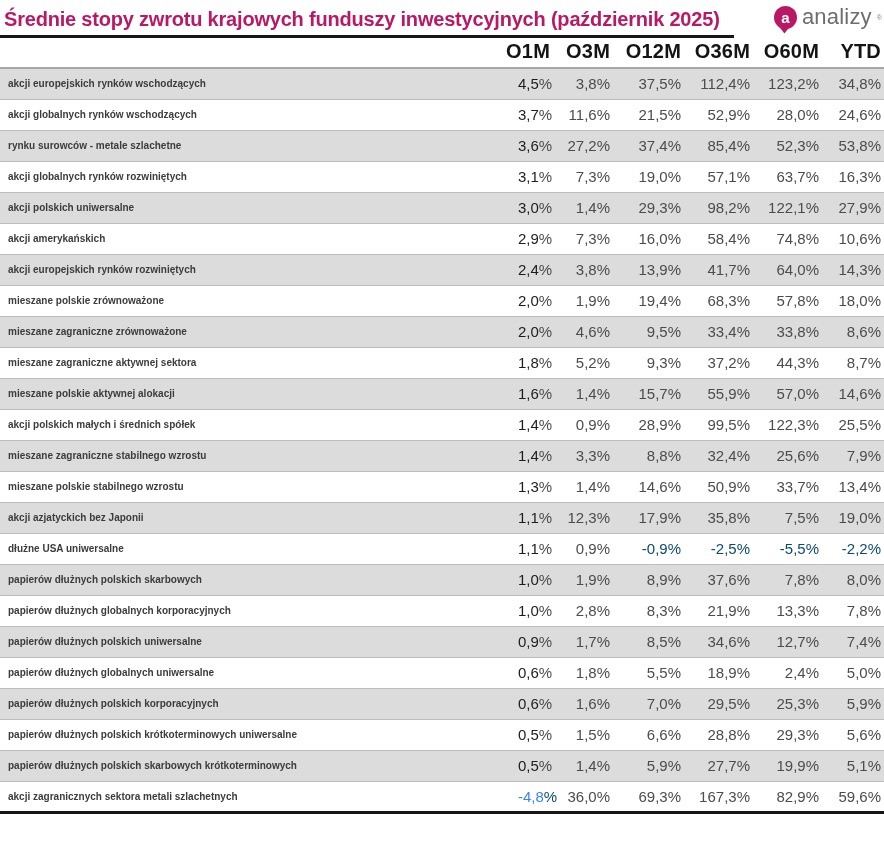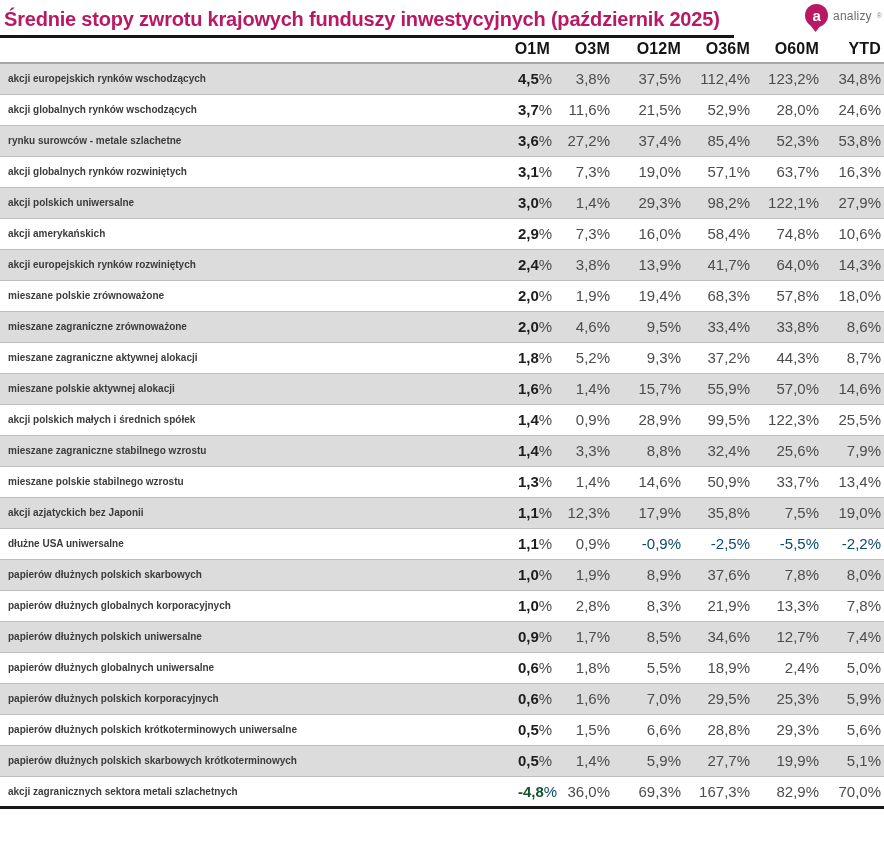--- a/index.html
+++ b/index.html
@@ -21,49 +21,49 @@
     position:relative; width:23px; height:23px; border-radius:50%;
     background:#b91964; color:#fff; font-weight:700; font-size:15px;
     display:flex; align-items:center; justify-content:center;
   }
   .logo-mark::after{
     content:""; position:absolute; left:5px; bottom:-5px;
     width:11px; height:7px; background:#b91964;
     clip-path:polygon(0 0,100% 0,50% 100%);
     border-radius:1px;
   }
-  .logo-text{font-size:12px; color:#6d6d6d; letter-spacing:0.2px;}
+  .logo-text{font-size:22px; color:#6d6d6d; letter-spacing:0.2px;}
   .logo sup{font-size:7px; color:#8a8a8a; vertical-align:super;}
 
   
   table{width:884px; border-collapse:collapse; table-layout:fixed;}
   col.c-name{width:489px;}
   col.c1{width:64px;} col.c2{width:60px;} col.c3{width:71px;}
   col.c4{width:69px;} col.c5{width:69px;} col.c6{width:62px;}
   thead th{
     text-align:right; font-weight:700; color:#141414;
-    font-size:16px; padding:2px 3px 4px 0; height:16px;
+    font-size:20px; padding:2px 3px 4px 0; height:16px;
     border-bottom:2px solid #a8a8a8; letter-spacing:0.2px;
   }
   thead th.blank{border-bottom:2px solid #a8a8a8;}
   tbody tr{height:31px; border-bottom:1px solid #bdbdbd;}
   tbody tr.stripe{background:#dcdcdc;}
   tbody tr:last-child{border-bottom:3px solid #161616;}
   tbody th{
     text-align:left; font-weight:700; font-size:10px; color:#3c3c3c;
     padding:0 0 0 8px; white-space:nowrap; overflow:hidden;
   }
   tbody td{
     text-align:right; font-size:15px; color:#4c4c4c;
     padding:0 3px 0 0; white-space:nowrap;
   }
   tbody td .pct{font-weight:400; color:#4c4c4c;}
-  tbody td.primary .num{font-weight:700; color:#1d1d1d;margin-left:29px;}
+  tbody td.primary .num{font-weight:400; color:#1d1d1d;margin-left:29px;}
   tbody td.neg .num, tbody td.neg .pct{color:#0c4a6e;}
-  tbody td.primary.neg .num{color:#14532d;}
+  tbody td.primary.neg .num{color:#3b82f6;}
 
   
   .ftr{padding:7px 0 0 5px; font-size:13px; color:#3f3f3f;margin-top:44px;}
 </style>
 </head>
 <body>
 
 <div class="page">
 
   <div class="hdr">
@@ -174,21 +174,21 @@
         <tr class="stripe">
           <th>mieszane zagraniczne zrównoważone</th>
           <td class="primary"><span class="num">2,0</span><span class="pct">%</span></td>
           <td><span class="num">4,6</span><span class="pct">%</span></td>
           <td><span class="num">9,5</span><span class="pct">%</span></td>
           <td><span class="num">33,4</span><span class="pct">%</span></td>
           <td><span class="num">33,8</span><span class="pct">%</span></td>
           <td><span class="num">8,6</span><span class="pct">%</span></td>
         </tr>
         <tr>
-          <th>mieszane zagraniczne aktywnej alokacji</th>
+          <th>mieszane zagraniczne aktywnej sektora</th>
           <td class="primary"><span class="num">1,8</span><span class="pct">%</span></td>
           <td><span class="num">5,2</span><span class="pct">%</span></td>
           <td><span class="num">9,3</span><span class="pct">%</span></td>
           <td><span class="num">37,2</span><span class="pct">%</span></td>
           <td><span class="num">44,3</span><span class="pct">%</span></td>
           <td><span class="num">8,7</span><span class="pct">%</span></td>
         </tr>
         <tr class="stripe">
           <th>mieszane polskie aktywnej alokacji</th>
           <td class="primary"><span class="num">1,6</span><span class="pct">%</span></td>
@@ -306,21 +306,21 @@
           <td><span class="num">19,9</span><span class="pct">%</span></td>
           <td><span class="num">5,1</span><span class="pct">%</span></td>
         </tr>
         <tr>
           <th>akcji zagranicznych sektora metali szlachetnych</th>
           <td class="primary neg"><span class="num">-4,8</span><span class="pct">%</span></td>
           <td><span class="num">36,0</span><span class="pct">%</span></td>
           <td><span class="num">69,3</span><span class="pct">%</span></td>
           <td><span class="num">167,3</span><span class="pct">%</span></td>
           <td><span class="num">82,9</span><span class="pct">%</span></td>
-          <td><span class="num">70,0</span><span class="pct">%</span></td>
+          <td><span class="num">59,6</span><span class="pct">%</span></td>
         </tr>
       </tbody>
   </table>
 
   <div class="ftr">
     <span>Źródło: FUNDonline FI, analizy.pl</span>
   </div>
 
 </div>
 

